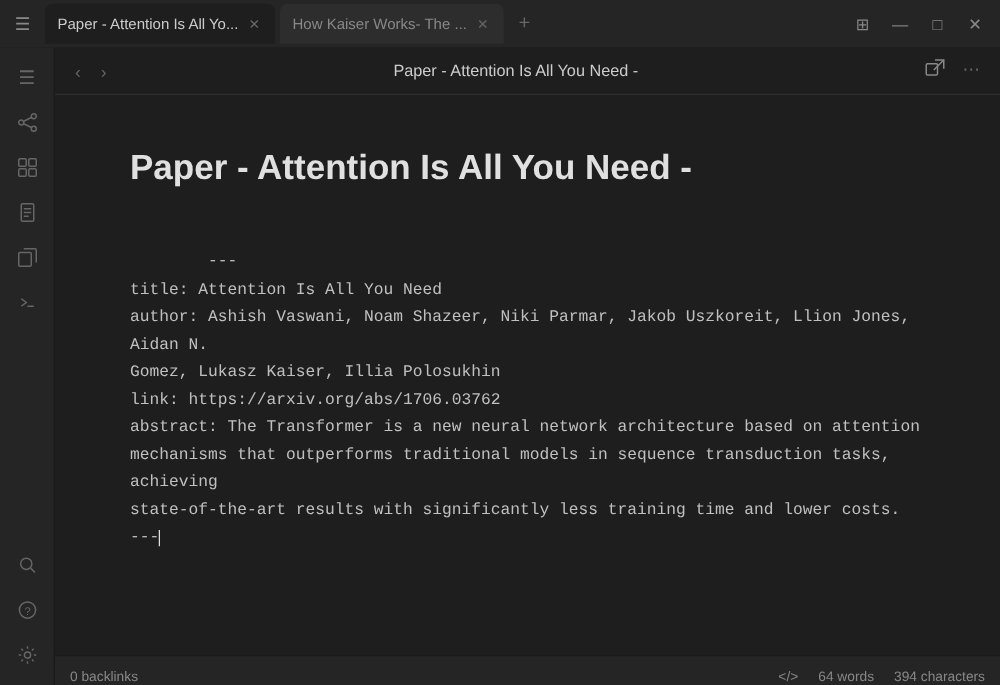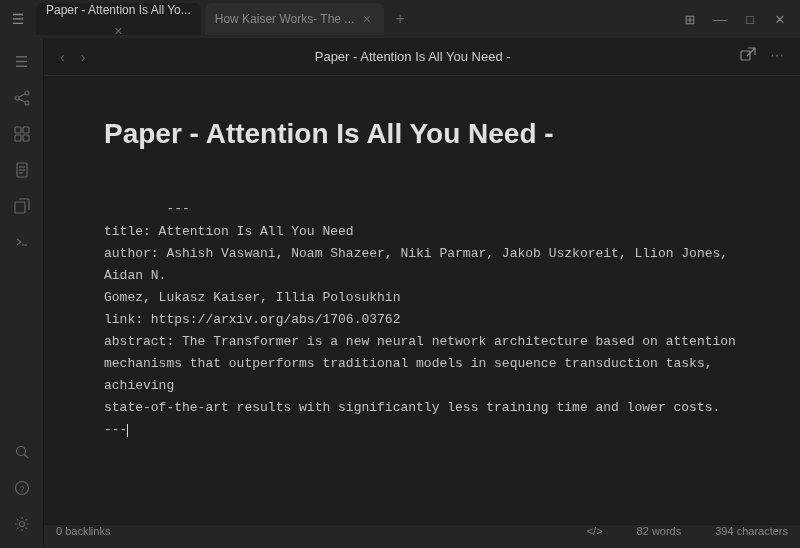--- a/index.html
+++ b/index.html
@@ -42,21 +42,20 @@
       padding: 0 10px;
       border-radius: 6px 6px 0 0;
       font-size: 12px;
       gap: 6px;
       cursor: pointer;
       white-space: nowrap;
     }
     .tab.active {
       background: #1e1e1e;
       color: #ccc;
-      flex-direction: column;
     }
     .tab.inactive {
       background: #2d2d2d;
       color: #888;
     }
     .tab-close {
       font-size: 11px;
       color: #666;
       cursor: pointer;
       padding: 2px;
@@ -184,25 +183,25 @@
       word-break: break-word;
     }
 
     
     .status-bar {
       height: 24px;
       min-height: 24px;
       background: #252526;
       border-top: 1px solid #1a1a1a;
       display: flex;
-      align-items: flex-start;
+      align-items: flex-end;
       padding: 0 12px;
       font-size: 11px;
       color: #888;
-      gap: 34px;
+      gap: 16px;
     }
     .status-spacer { flex: 1; }
     .status-item {
       display: flex;
       align-items: center;
       gap: 4px;
     }
     .status-code-icon {
       font-size: 11px;
       color: #888;
@@ -351,21 +350,21 @@
 
     <div class="status-bar">
       <div class="status-item">
         <span>0 backlinks</span>
       </div>
       <div class="status-spacer"></div>
       <div class="status-item">
         <span class="status-code-icon">&lt;/&gt;</span>
       </div>
       <div class="status-item">
-        <span>82 words</span>
+        <span>64 words</span>
       </div>
       <div class="status-item">
         <span>394 characters</span>
       </div>
     </div>
 
   </div>
 </div>
 
 </body></html>

